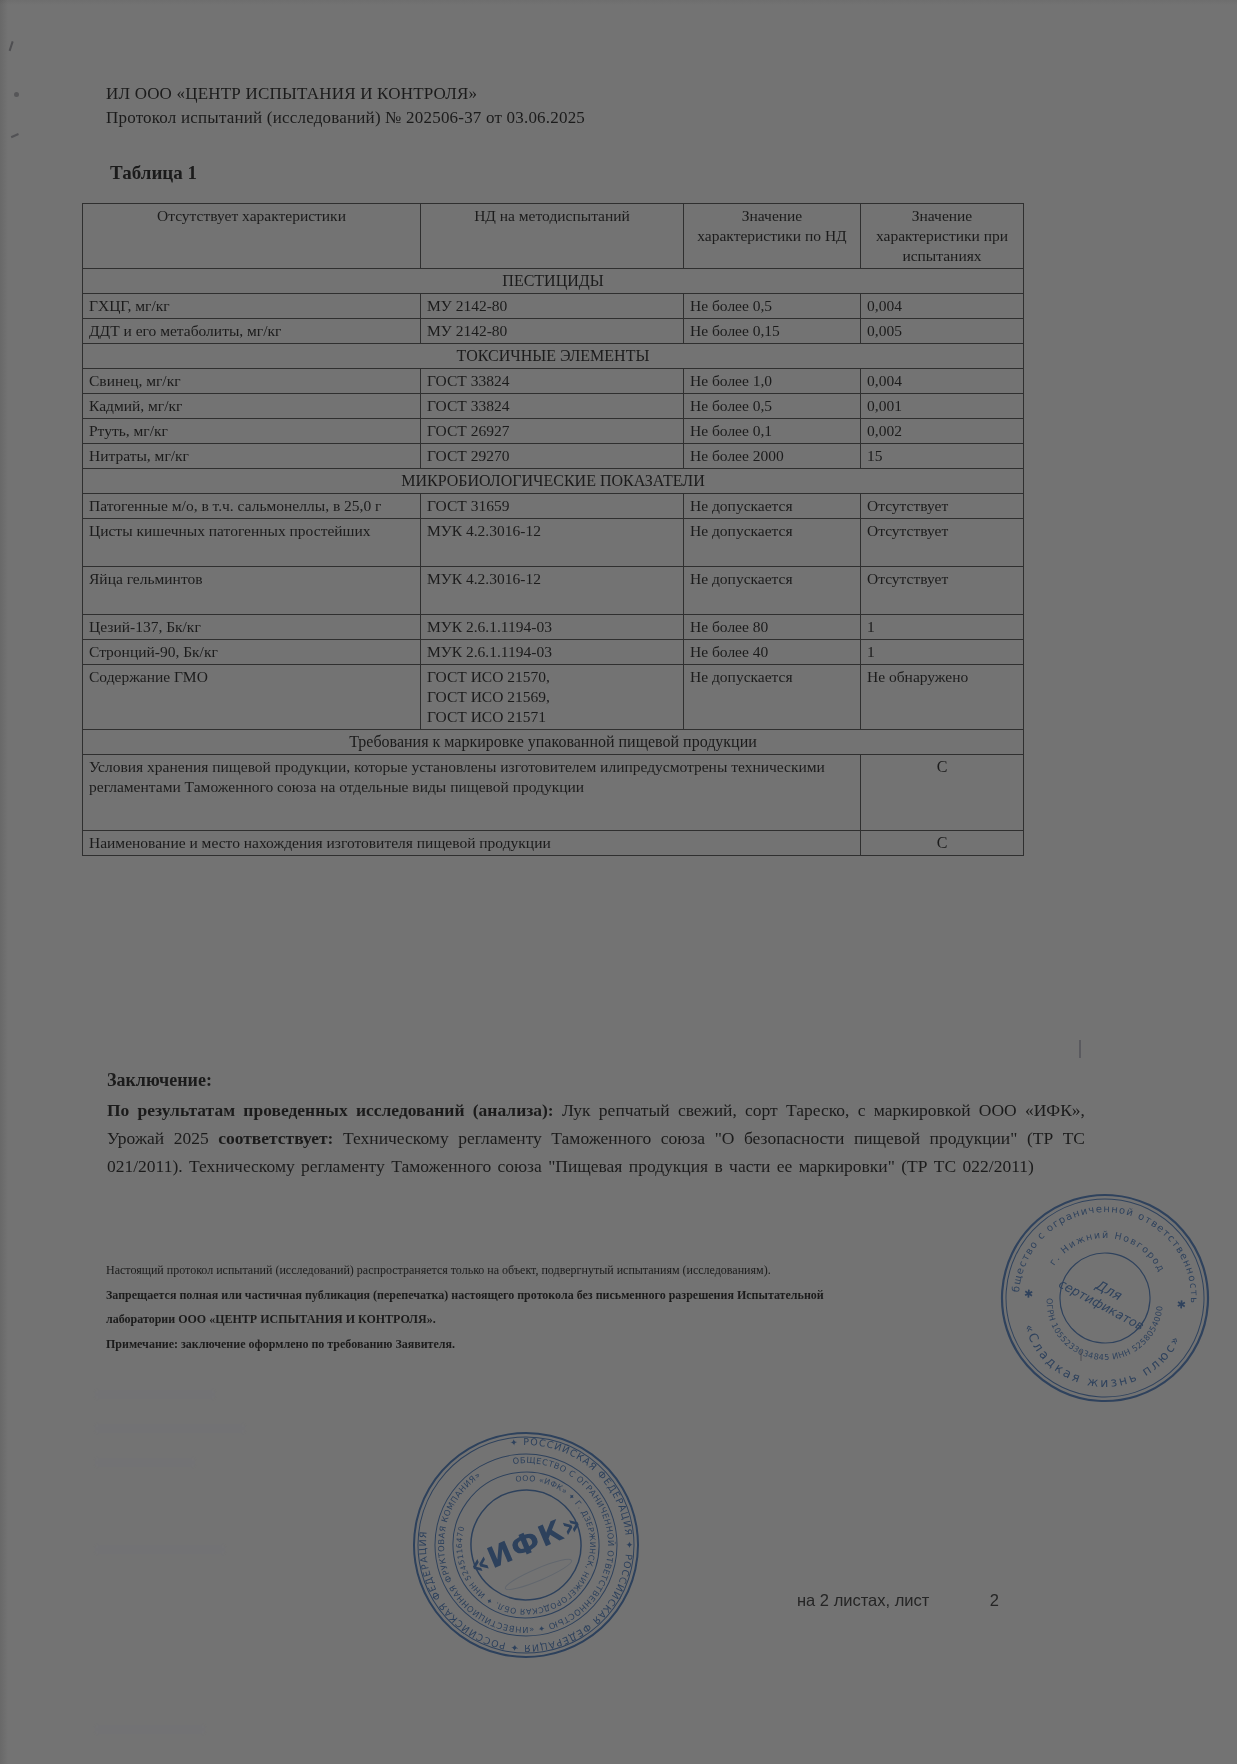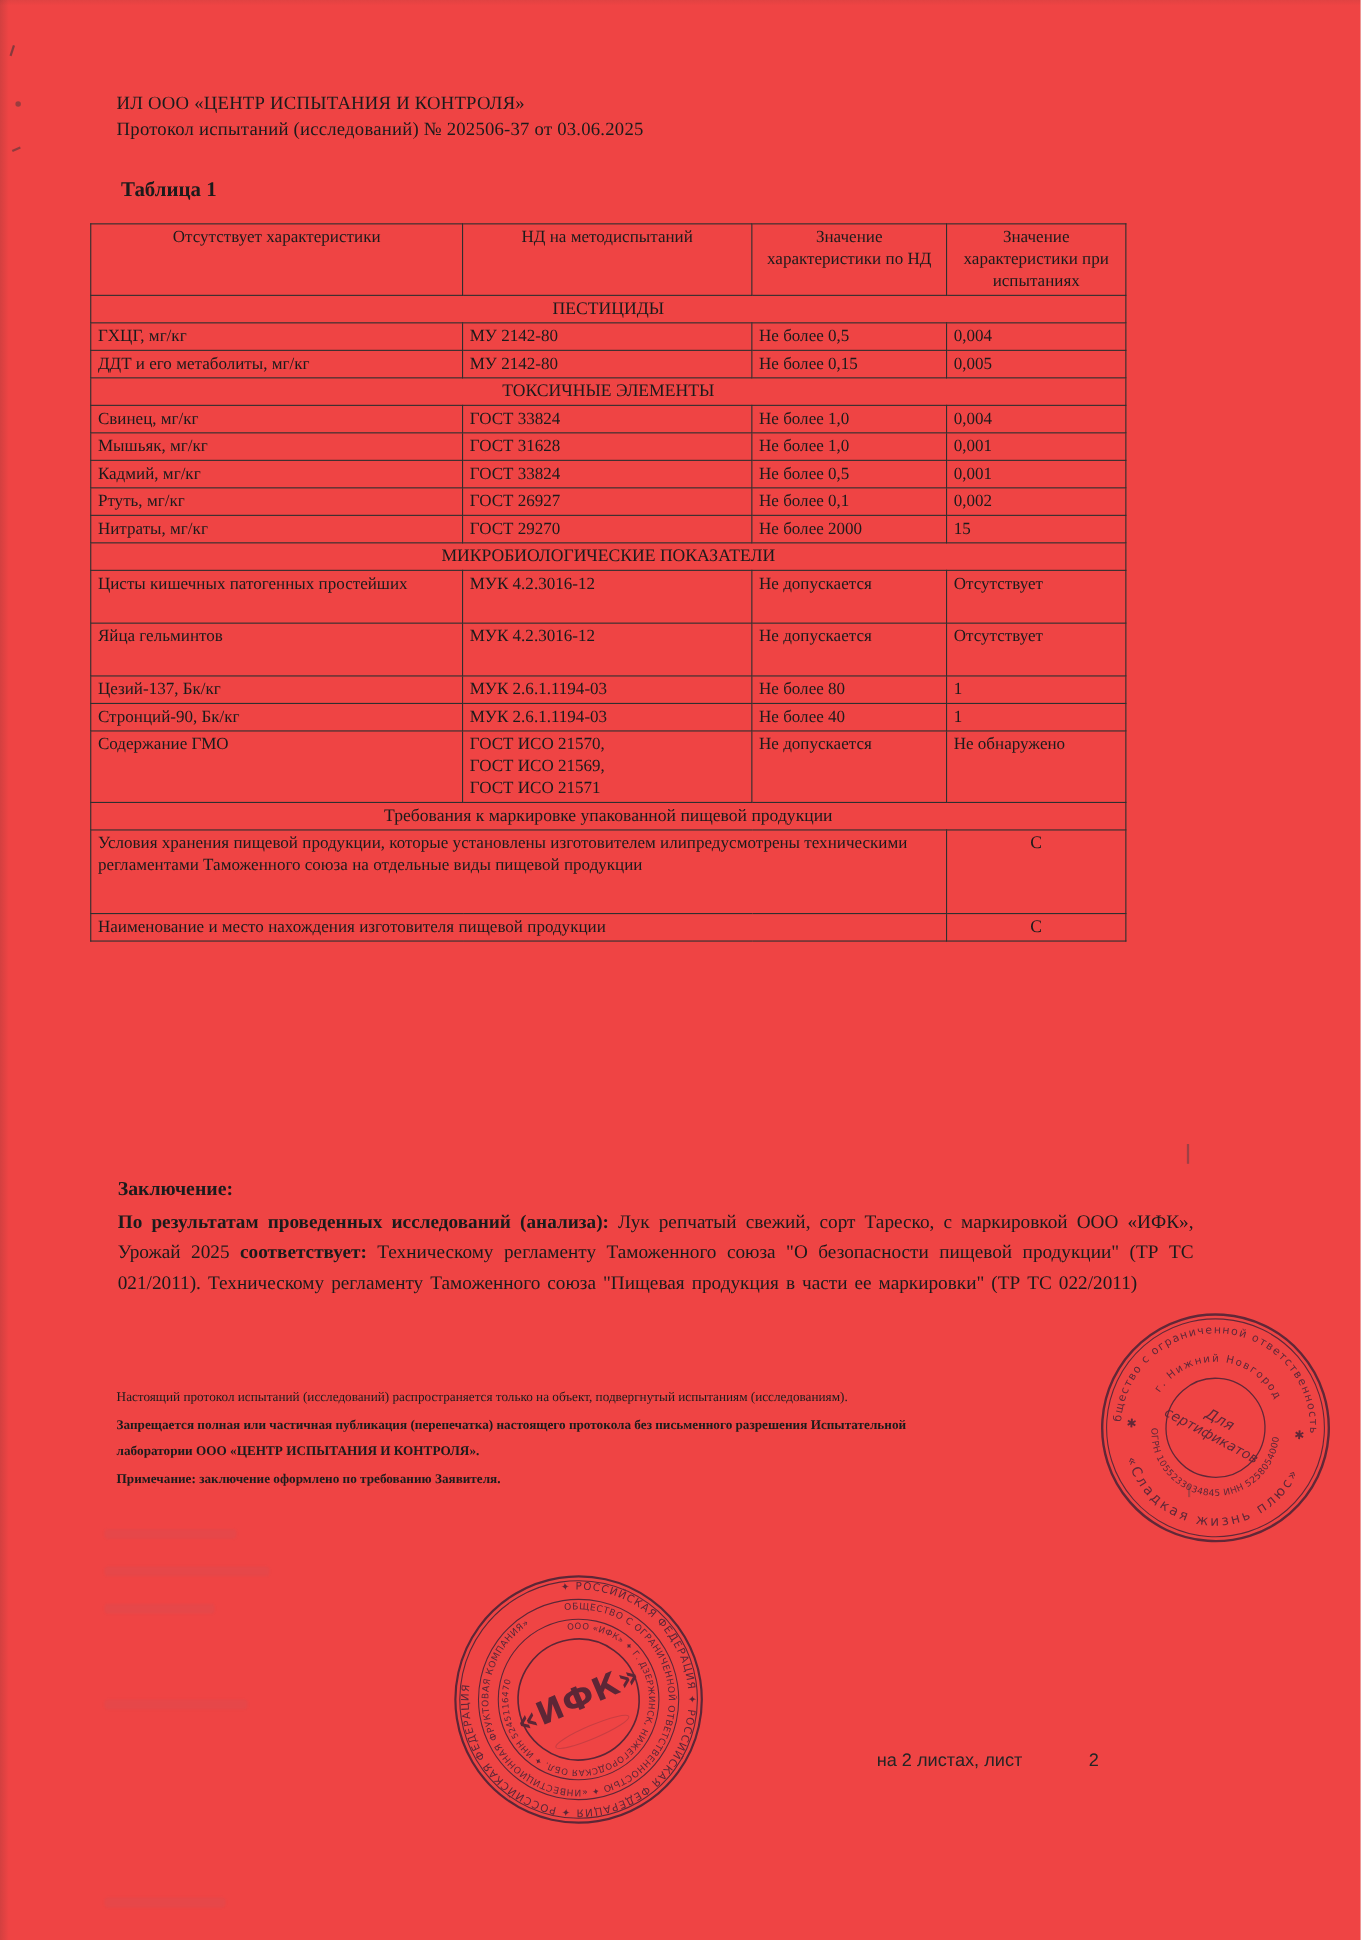--- a/index.html
+++ b/index.html
@@ -1,19 +1,19 @@
 <!DOCTYPE html>
 <html lang="ru"><head>
 <meta charset="utf-8">
 <style>
   html,body{margin:0;padding:0;background:#e9e9e7;}
   .page{
     position:relative;
     width:1237px;height:1764px;
-    background:#ef4444;
+    background:#737373;
     font-family:"Liberation Serif","DejaVu Serif",serif;
     color:#1b1b1b;
     overflow:hidden;
     margin:0 auto;
   }
   .edge-shade{position:absolute;left:0;top:0;width:8px;height:100%;
     background:linear-gradient(to right,rgba(40,40,40,.14),rgba(0,0,0,0));}
   .top-shade{position:absolute;left:0;top:0;width:100%;height:5px;
     background:linear-gradient(to bottom,rgba(40,40,40,.07),rgba(0,0,0,0));}
 
@@ -133,45 +133,45 @@
         <tr>
           <td colspan="4" class="t-section">ТОКСИЧНЫЕ ЭЛЕМЕНТЫ</td>
         </tr>
         <tr>
           <td>Свинец, мг/кг</td>
           <td>ГОСТ 33824</td>
           <td>Не более 1,0</td>
           <td>0,004</td>
         </tr>
         <tr>
-          <td>Мышьяк, мг/кг</td>
-          <td>ГОСТ 31628</td>
-          <td>Не более 1,0</td>
-          <td>0,001</td>
-        </tr>
-        <tr>
           <td>Кадмий, мг/кг</td>
           <td>ГОСТ 33824</td>
           <td>Не более 0,5</td>
           <td>0,001</td>
         </tr>
         <tr>
           <td>Ртуть, мг/кг</td>
           <td>ГОСТ 26927</td>
           <td>Не более 0,1</td>
           <td>0,002</td>
         </tr>
         <tr>
           <td>Нитраты, мг/кг</td>
           <td>ГОСТ 29270</td>
           <td>Не более 2000</td>
           <td>15</td>
         </tr>
         <tr>
           <td colspan="4" class="t-section">МИКРОБИОЛОГИЧЕСКИЕ ПОКАЗАТЕЛИ</td>
+        </tr>
+        <tr>
+          <td>Патогенные м/о, в т.ч. сальмонеллы, в 25,0 г</td>
+          <td>ГОСТ 31659</td>
+          <td>Не допускается</td>
+          <td>Отсутствует</td>
         </tr>
         <tr>
           <td>Цисты кишечных патогенных простейших</td>
           <td>МУК 4.2.3016-12</td>
           <td>Не допускается</td>
           <td>Отсутствует</td>
         </tr>
         <tr>
           <td>Яйца гельминтов</td>
           <td>МУК 4.2.3016-12</td>

